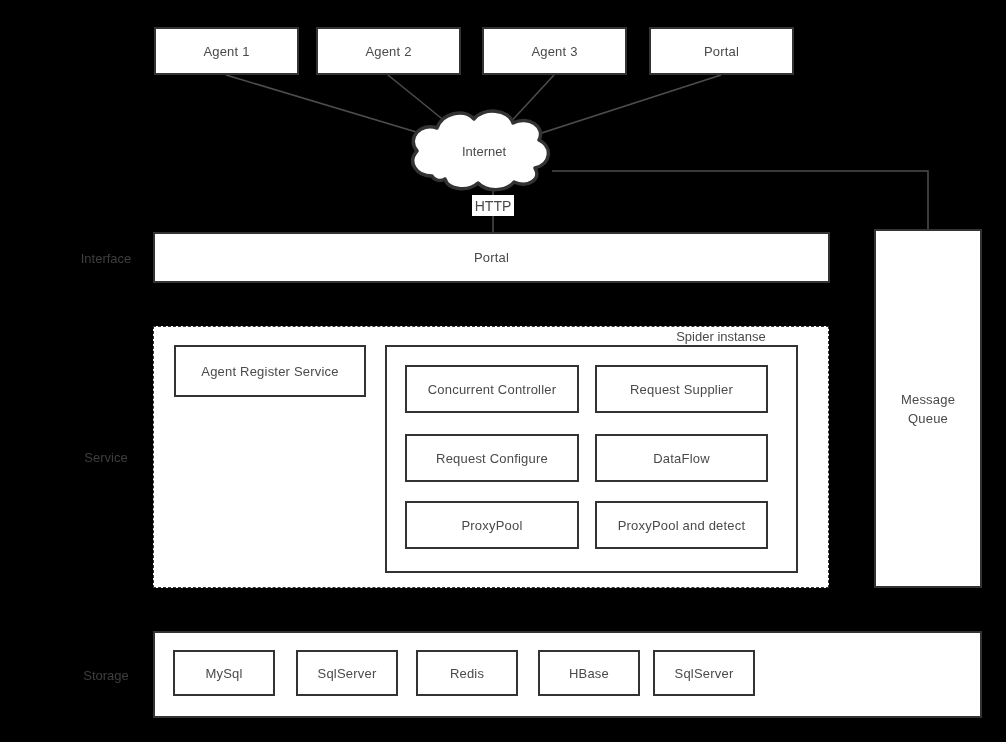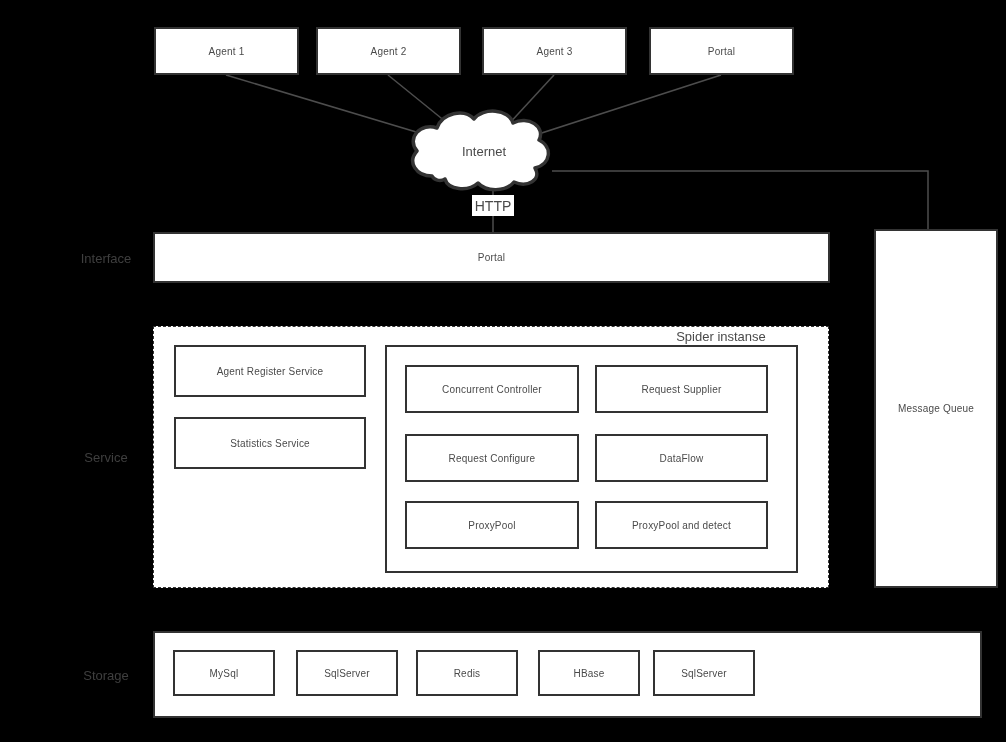--- a/index.html
+++ b/index.html
@@ -23,21 +23,21 @@
     z-index: 1;
   }
   .box {
     position: absolute;
     background: #ffffff;
     border: 2px solid #333333;
     box-sizing: border-box;
     display: flex;
     align-items: center;
     justify-content: center;
-    font-size: 10px;
+    font-size: 13px;
     color: #4a4a4a;
     z-index: 2;
     text-align: center;
     letter-spacing: 0.2px;
   }
   .container-dashed {
     position: absolute;
     background: #ffffff;
     border: 1px dashed #333333;
     box-sizing: border-box;
@@ -130,26 +130,25 @@
 
   <div class="cloud-label">Internet</div>
   <div class="http-label">HTTP</div>
 
   <div class="layer-label" style="left:60px; top:251px;">Interface</div>
   <div class="layer-label" style="left:60px; top:450px;">Service</div>
   <div class="layer-label" style="left:60px; top:668px;">Storage</div>
 
   <div class="box" style="left:153px; top:232px; width:677px; height:51px;">Portal</div>
 
-  <div class="box mq-box" style="left:874px; top:229px; width:124px; height:359px;">Message Queue</div>
+  <div class="box mq-box" style="left:874px; top:229px; width:108px; height:359px;">Message Queue</div>
 
   <div class="container-dashed" style="left:153px; top:326px; width:676px; height:262px;"></div>
 
   <div class="box" style="left:174px; top:345px; width:192px; height:52px;">Agent Register Service</div>
-  <div class="box" style="left:174px; top:417px; width:192px; height:52px;">Statistics Service</div>
 
   <div class="container-solid" style="left:385px; top:345px; width:413px; height:228px;"></div>
   <div class="spider-title">Spider instanse</div>
 
   <div class="box" style="left:405px; top:365px; width:174px; height:48px;">Concurrent Controller</div>
   <div class="box" style="left:595px; top:365px; width:173px; height:48px;">Request Supplier</div>
   <div class="box" style="left:405px; top:434px; width:174px; height:48px;">Request Configure</div>
   <div class="box" style="left:595px; top:434px; width:173px; height:48px;">DataFlow</div>
   <div class="box" style="left:405px; top:501px; width:174px; height:48px;">ProxyPool</div>
   <div class="box" style="left:595px; top:501px; width:173px; height:48px;">ProxyPool and detect</div>

